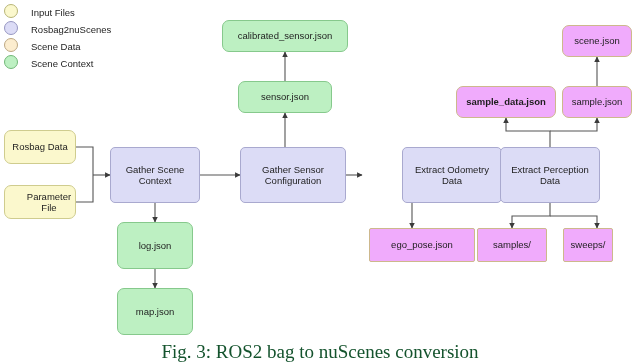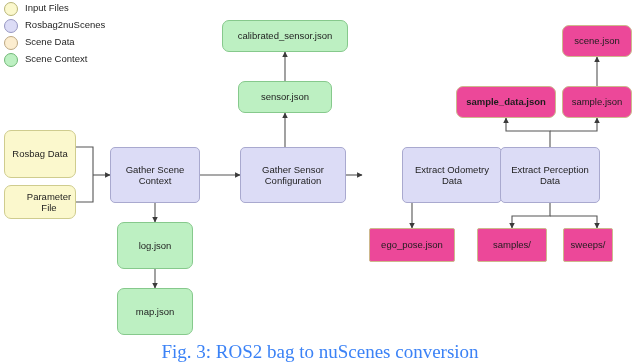--- a/index.html
+++ b/index.html
@@ -25,23 +25,24 @@
 
   
   #legend {
     position: absolute;
     left: 4px;
     top: 2px;
     width: 150px;
   }
   .legend-row {
     display: flex;
-    align-items: flex-start;
+    align-items: flex-end;
     height: 16px;
     margin-bottom: 1px;
+    gap: 6px;
   }
   .legend-swatch {
     width: 12px;
     height: 12px;
     border-radius: 50%;
     border: 1px solid #8a8a8a;
     margin-right: 7px;
     flex: 0 0 auto;
   }
   .legend-label {
@@ -75,39 +76,39 @@
     background: #dcdcf6;
     border-color: #a9a9cf;
     border-radius: 5px;
   }
   .node.context {
     background: #bdf0c2;
     border-color: #86c98c;
     border-radius: 7px;
   }
   .node.scenedata {
-    background: #ec4899;
+    background: #f0abfc;
     border-color: #cdb88c;
     border-radius: 2px;
   }
   .node.scenedata.rounded {
     border-radius: 7px;
   }
 
   
   #caption {
     position: absolute;
     left: 0;
     top: 341px;
     width: 640px;
     text-align: center;
     font-family: "Liberation Serif", serif;
     font-size: 19px;
     line-height: 22px;
-    color: #3b82f6;
+    color: #14532d;
     overflow: hidden;
     height: 22px;
   }
 
   
   #arrows { position: absolute; left: 0; top: 0; }
   .edge { stroke: #555555; stroke-width: 1.1px; fill: none; }
   .ahead { fill: #3a3a3a; }
 </style>
 </head>
@@ -165,39 +166,39 @@
     <div class="legend-row">
       <span class="legend-swatch" style="background:#fcedcf;border-color:#bda883;"></span>
       <span class="legend-label">Scene Data</span>
     </div>
     <div class="legend-row">
       <span class="legend-swatch" style="background:#bdf0c2;border-color:#72b878;"></span>
       <span class="legend-label">Scene Context</span>
     </div>
   </div>
 
-  <div class="node input" style="left:4px;  top:130px; width:72px;  height:48px;">Rosbag Data</div>
+  <div class="node input" style="left:4px;  top:130px; width:72px;  height:34px;">Rosbag Data</div>
   <div class="node input" style="left:4px;  top:185px; width:72px;  height:34px;padding-left:22px;">Parameter File</div>
 
   <div class="node process" style="left:110px; top:147px; width:90px;  height:56px;">Gather Scene
 Context</div>
   <div class="node process" style="left:240px; top:147px; width:106px;  height:56px;">Gather Sensor
 Configuration</div>
   <div class="node process" style="left:362px; top:147px; width:100px; height:56px;margin-left:40px;">Extract Odometry
 Data</div>
   <div class="node process" style="left:500px; top:147px; width:100px; height:56px;">Extract Perception
 Data</div>
 
   <div class="node context" style="left:222px; top:20px;  width:126px; height:32px;">calibrated_sensor.json</div>
   <div class="node context" style="left:238px; top:81px;  width:94px;  height:32px;">sensor.json</div>
   <div class="node context" style="left:117px; top:222px; width:76px;  height:47px;">log.json</div>
   <div class="node context" style="left:117px; top:288px; width:76px;  height:47px;">map.json</div>
 
   <div class="node scenedata rounded" style="left:562px; top:25px;  width:70px;  height:32px;">scene.json</div>
   <div class="node scenedata rounded" style="left:456px; top:86px;  width:100px; height:32px;font-weight:bold;">sample_data.json</div>
   <div class="node scenedata rounded" style="left:562px; top:86px;  width:70px;  height:32px;">sample.json</div>
-  <div class="node scenedata" style="left:369px; top:228px; width:86px;  height:34px;">ego_pose.json</div>
+  <div class="node scenedata" style="left:369px; top:228px; width:106px;  height:34px;">ego_pose.json</div>
   <div class="node scenedata" style="left:477px; top:228px; width:70px;  height:34px;">samples/</div>
   <div class="node scenedata" style="left:563px; top:228px; width:50px;  height:34px;">sweeps/</div>
 
   <div id="caption">Fig. 3: ROS2 bag to nuScenes conversion</div>
 
 </div>
 
 </body></html>

